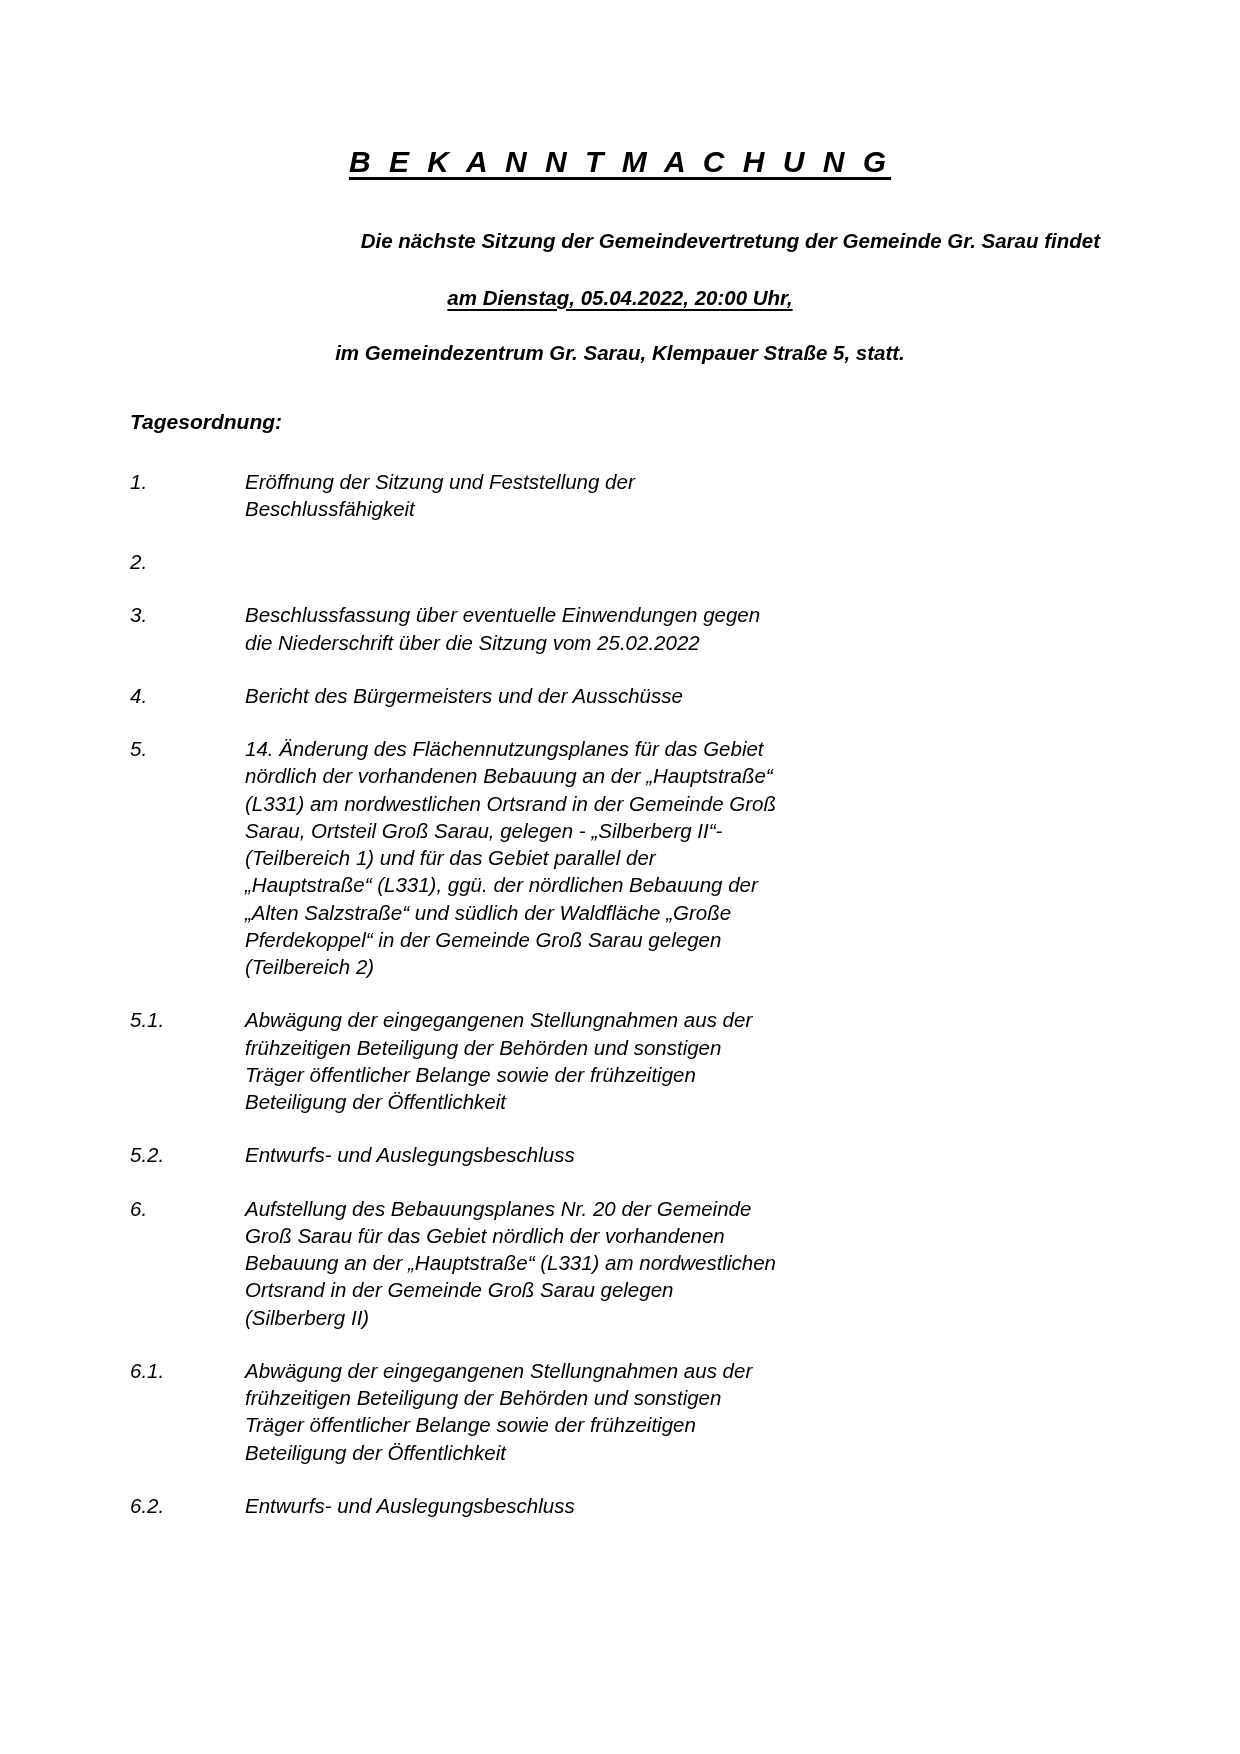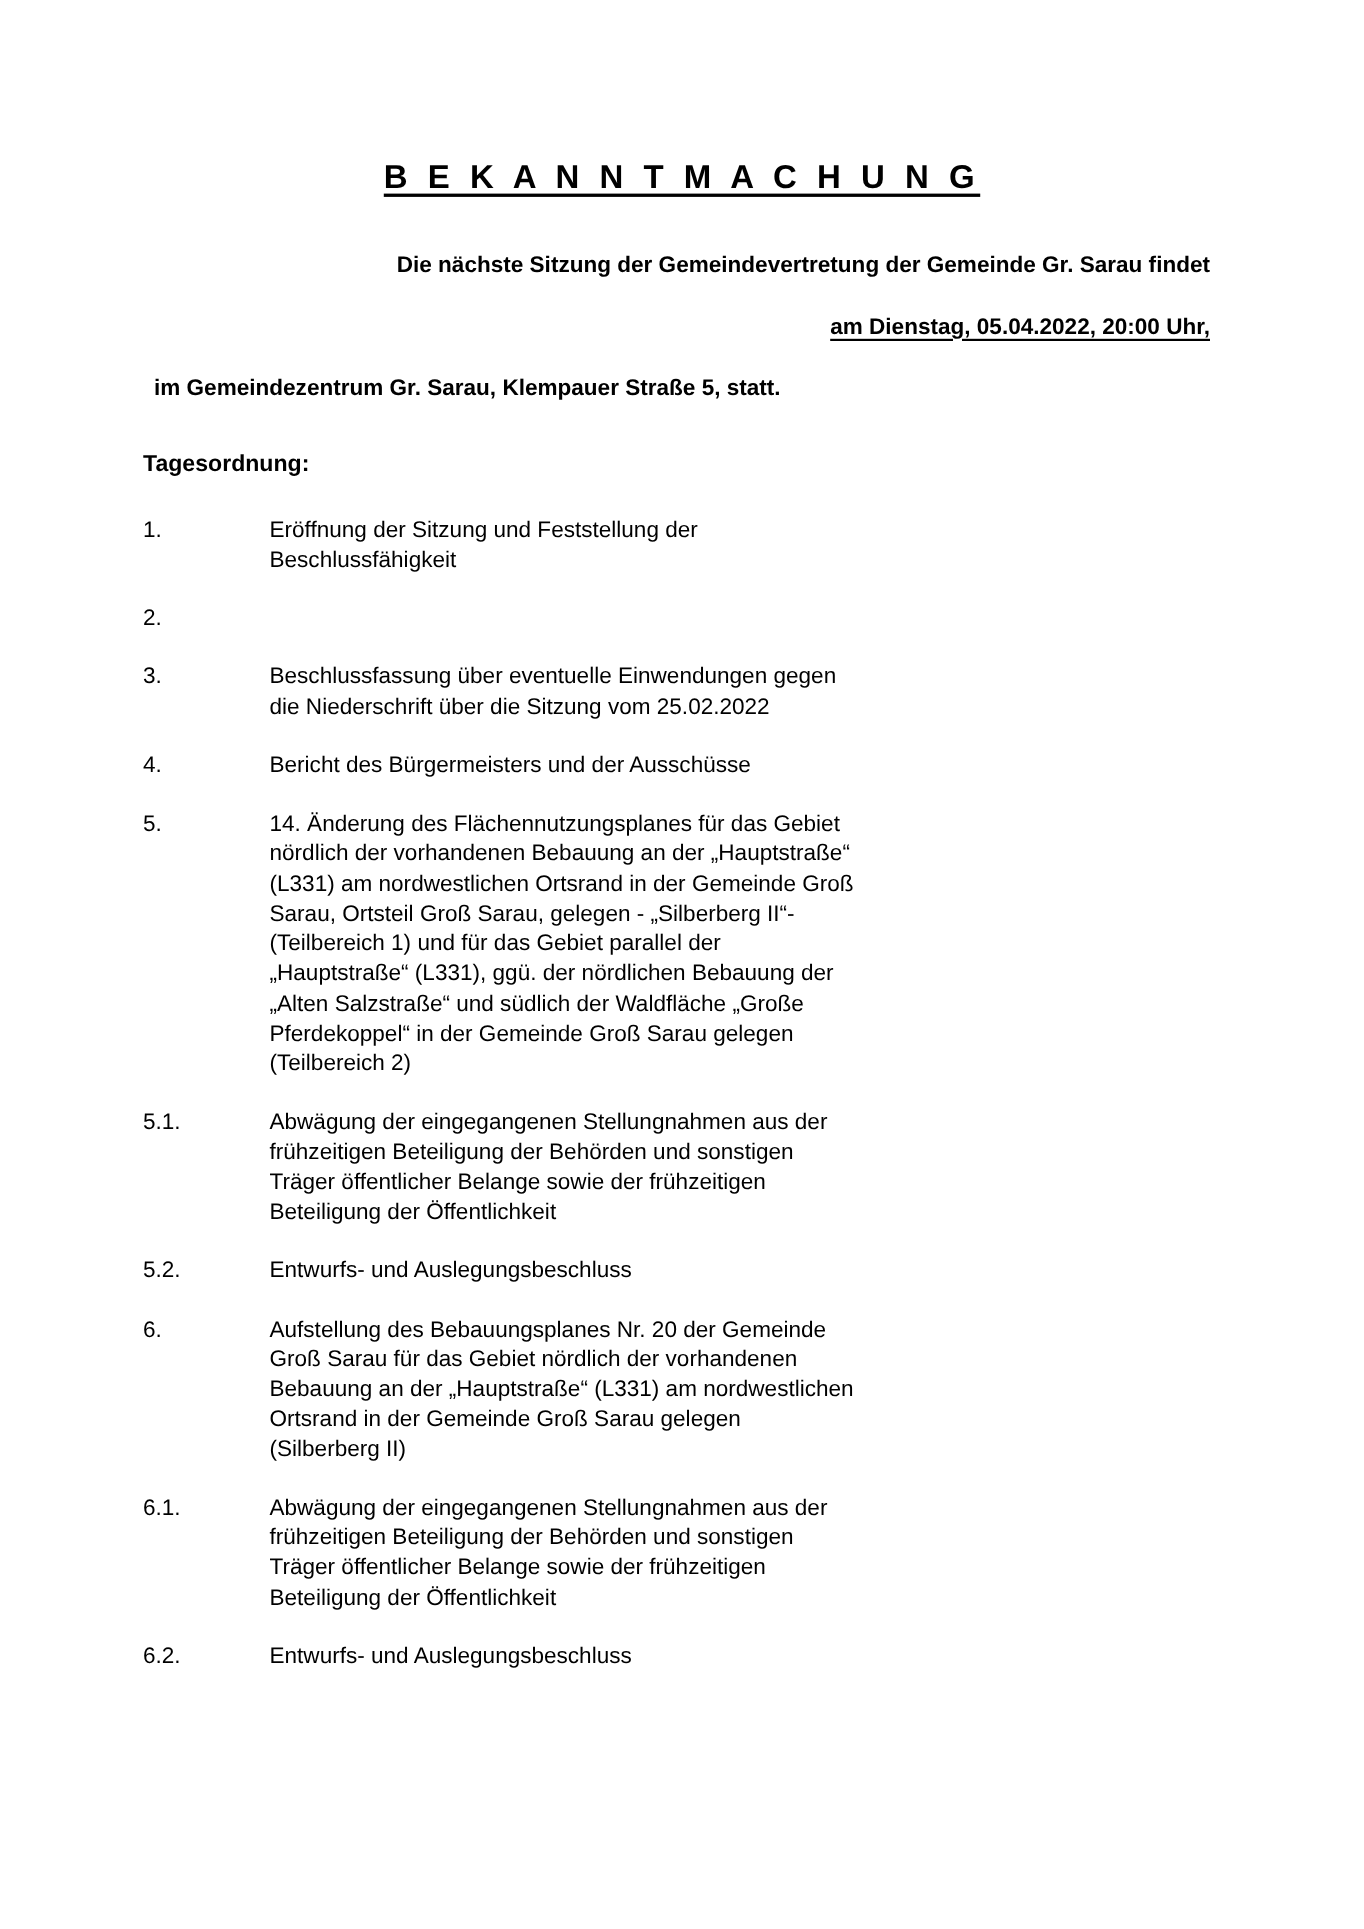--- a/index.html
+++ b/index.html
@@ -13,47 +13,48 @@
     font-family: "Liberation Sans", sans-serif;
     color: #000000;
     -webkit-font-smoothing: antialiased;
   }
   .page {
     position: relative;
     width: 1240px;
     height: 1754px;
     box-sizing: border-box;
     padding: 120px 140px 0 140px;
+    font-style: italic;
   }
   .doc-title {
     text-align: center;
     font-size: 30px;
     font-weight: bold;
     letter-spacing: 5px;
     text-decoration: underline;
     text-underline-offset: 5px;
     margin: 25px 0 0 0;
   }
   .intro {
     text-align: right;
     font-weight: bold;
     font-size: 20.5px;
     margin-top: 48px;
     line-height: 1.35;
   }
   .intro-line2 {
-    text-align: right;
+    text-align: center;
     font-weight: bold;
     font-size: 20.5px;
     margin-top: 31px;
     text-decoration: underline;
     text-underline-offset: 4px;
   }
   .intro-line3 {
-    text-align: left;
+    text-align: center;
     font-weight: bold;
     font-size: 20.5px;
     margin-top: 31px;
   }
   .agenda-heading {
     font-weight: bold;
     font-size: 21px;
     margin-top: 45px;
     margin-left: -10px;
   }

